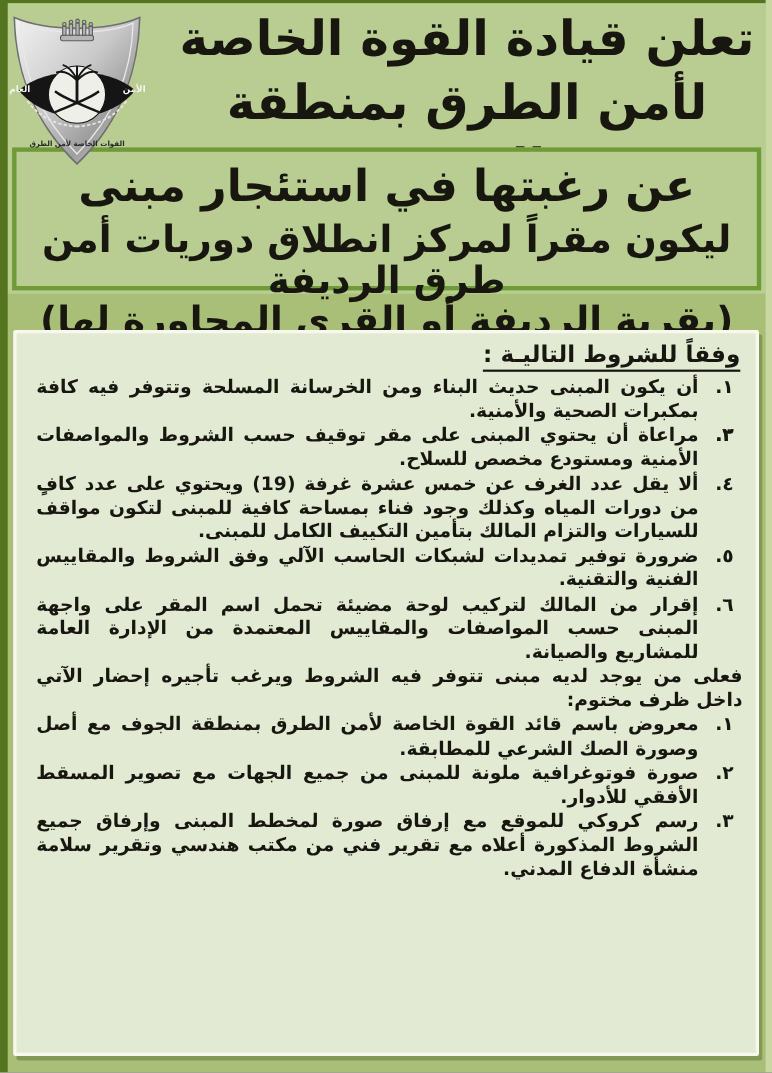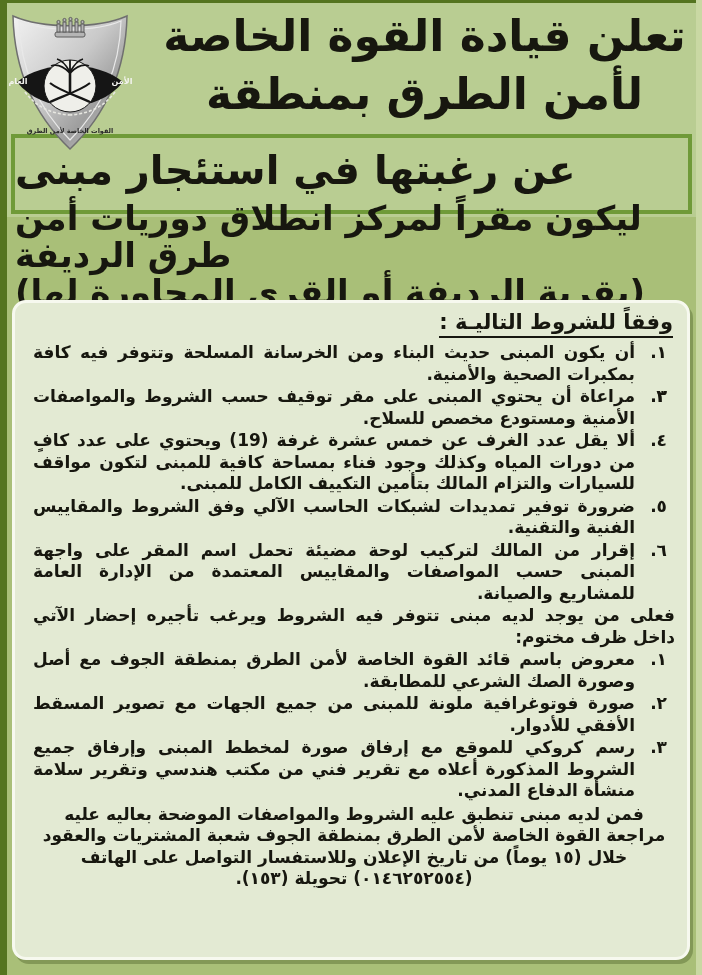--- a/index.html
+++ b/index.html
@@ -9,44 +9,44 @@
     font-family:"DejaVu Sans","Liberation Sans",sans-serif;
     color:var(--ink,#17170f);
     direction:rtl;
   }
   
   .edge-top{position:absolute;top:0;left:0;right:0;height:3px;background:var(--edge-dark,#4f6e1f);}
   .edge-left{position:absolute;top:0;left:0;bottom:0;width:7px;background:var(--edge-dark,#5a7a28);}
   .edge-right{position:absolute;top:0;right:0;bottom:0;width:6px;background:var(--edge-light,#c9d8a3);}
 
   
-  .top-zone{position:absolute;top:3px;left:7px;right:6px;height:214px;background:var(--panel-bg,#b9cd92);}
+  .top-zone{position:absolute;top:3px;left:7px;right:6px;height:264px;background:var(--panel-bg,#b9cd92);}
 
   .masthead-title{
     position:absolute;top:4px;left:150px;right:4px;height:128px;
     text-align:center;font-weight:bold;font-size:44px;line-height:58px;
     letter-spacing:-1px;
   }
   .emblem{position:absolute;top:2px;left:5px;width:130px;height:150px;z-index:3;}
 
   .sub-panel{
     position:absolute;top:131px;left:4px;right:4px;bottom:3px;
     border:4px solid var(--frame-green,#6f9a38);
     background:var(--panel-bg,#b9cd92);
-    text-align:left;
+    text-align:center;
   }
   .sub-line1{font-size:40px;font-weight:bold;line-height:60px;margin-top:2px;letter-spacing:-1px;}
   .sub-line2,.sub-line3{font-size:34px;font-weight:bold;line-height:37px;}
 
   
   .body-panel{
     position:absolute;top:300px;left:12px;right:12px;bottom:15px;
     background:var(--body-bg,#e3ead3);
     border:3px solid var(--body-border,#f7f9ef);
-    border-radius:14px;
+    border-radius:2px;
     box-shadow:3px 4px 0 rgba(60,80,25,.35);
     padding:6px 12px 6px 18px;
     overflow:hidden;
     font-size:17px;font-weight:bold;line-height:21.5px;
     text-align:justify;
   }
   .cond-heading{
     display:inline-block;font-size:21px;line-height:26px;
     border-bottom:2px solid var(--ink,#17170f);
     padding-bottom:1px;margin:0 2px 4px 0;
@@ -166,18 +166,17 @@
     <div class="num-item">
       <span class="num">٢.</span>
       <span>صورة فوتوغرافية ملونة للمبنى من جميع الجهات مع تصوير المسقط الأفقي للأدوار.</span>
     </div>
     <div class="num-item">
       <span class="num">٣.</span>
       <span>رسم كروكي للموقع مع إرفاق صورة لمخطط المبنى وإرفاق جميع الشروط المذكورة أعلاه مع تقرير فني من مكتب هندسي وتقرير سلامة منشأة الدفاع المدني.</span>
     </div>
 
 
-    <div class="footer-note">فمن لديه مبنى تنطبق عليه الشروط والمواصفات الموضحة بعاليه عليه مراجعة القوة الخاصة لأمن الطرق بمنطقة الجوف شعبة المشتريات والعقود خلال (١٥ يوماً) من تاريخ الإعلان وللاستفسار التواصل على الهاتف (٠١٤٦٢٥٢٥٥٤) تحويلة (١٥٣).</div>
   </div>
 
   <div class="edge-left"></div>
   <div class="edge-right"></div>
 </div>
 
 </body></html>

